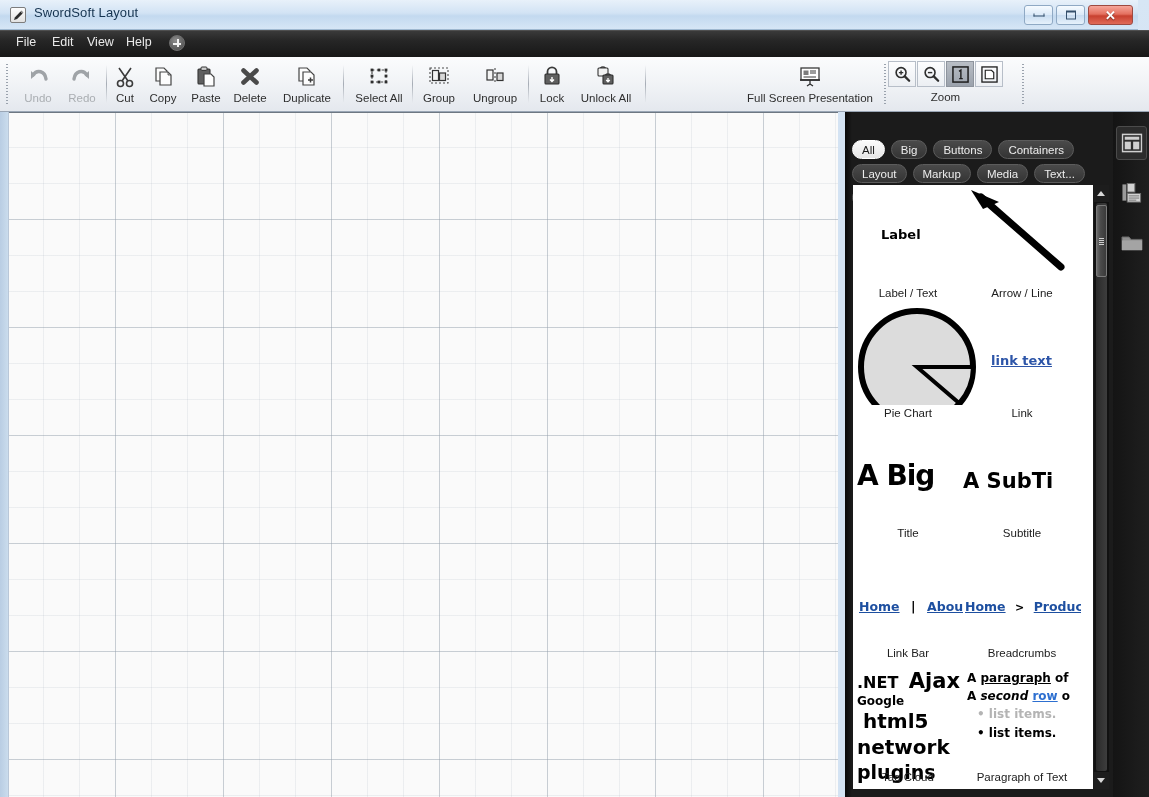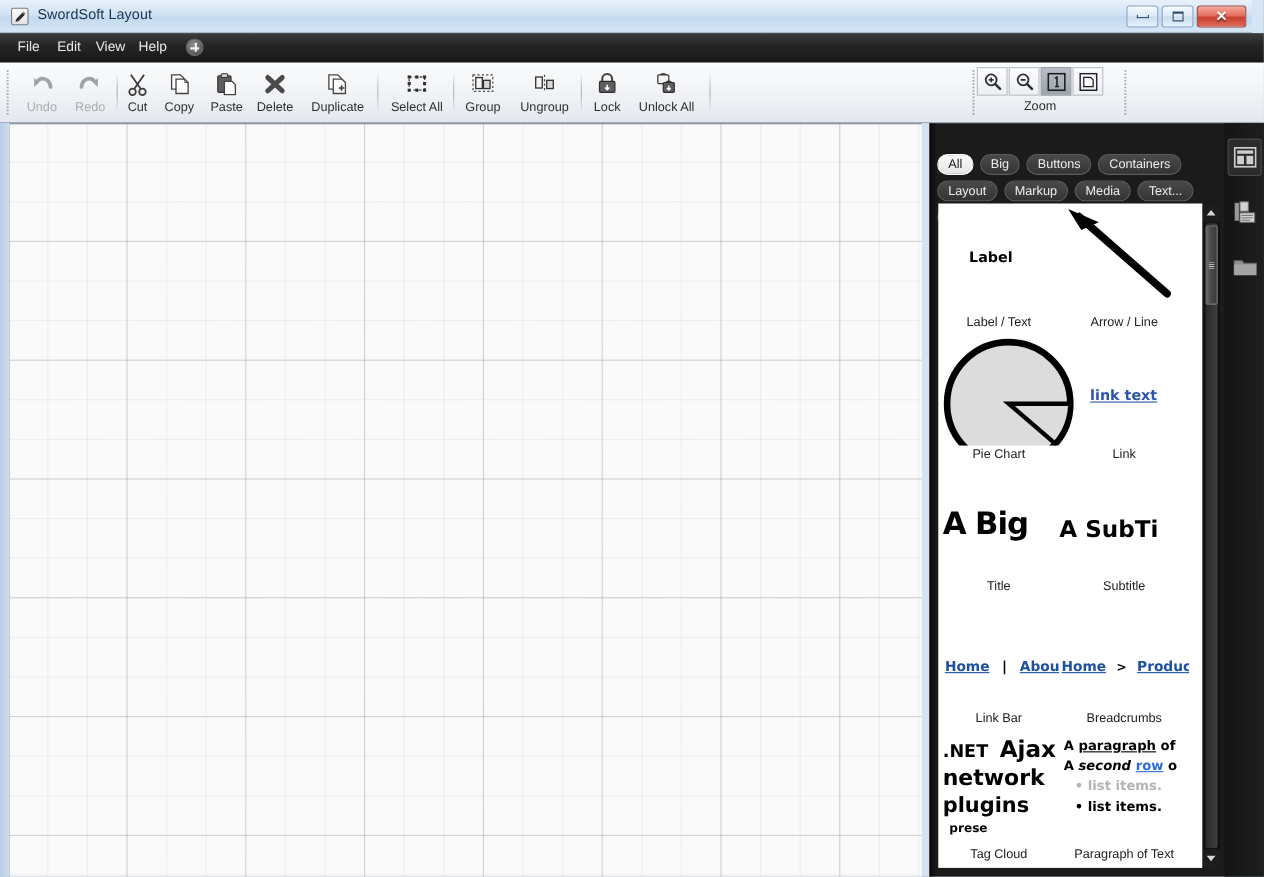--- a/index.html
+++ b/index.html
@@ -345,20 +345,36 @@
           <rect x="10" y="10" width="10" height="9" rx="1" fill="#5f5f5f" stroke="#2e2e2e" stroke-width="1.1"></rect>
           <path d="M15 13 v3 M13.2 15 l1.8 1.8 1.8-1.8" stroke="#fff" stroke-width="1.3" fill="none"></path>
         </svg>
       </div>
       <div class="tblabel">Unlock All</div>
     </div>
 
     <div class="tbsep" style="left:645px"></div>
 
 
+    <div class="tbitem" style="left:731px;width:158px">
+      <div class="tbicon">
+        <svg width="26" height="24" viewBox="0 0 26 24">
+          <rect x="4" y="3" width="18" height="12" fill="#fff" stroke="#3b3b3b" stroke-width="1.3"></rect>
+          <rect x="6.5" y="5.5" width="5" height="4.5" fill="#7c7c7c"></rect>
+          <g stroke="#3b3b3b" stroke-width="1">
+              <path d="M13 6 h6"></path>
+              <path d="M13 8 h6"></path>
+              <path d="M6.5 12 h12.5"></path>
+            </g>
+          <path d="M3 15 h20" stroke="#2e2e2e" stroke-width="1.6"></path>
+          <path d="M13 15 v4 M10 21 l3-2 3 2" stroke="#2e2e2e" stroke-width="1.3" fill="none"></path>
+        </svg>
+      </div>
+      <div class="tblabel">Full Screen Presentation</div>
+    </div>
 
     <div class="dotsep" style="left:884px"></div>
 
     <div class="zoomgroup">
       <div class="zrow">
         <div class="zbtn">
           <svg class="gl" style="position:absolute;left:4px;top:3px" width="19" height="19" viewBox="0 0 20 20">
             <circle cx="8.5" cy="8" r="5.2" fill="none" stroke="#2e2e2e" stroke-width="1.7"></circle>
             <path d="M12.4 12 L17 16.6" stroke="#2e2e2e" stroke-width="2.4" stroke-linecap="round"></path>
             <path d="M6.2 8 h4.6 M8.5 5.7 v4.6" stroke="#2e2e2e" stroke-width="1.5"></path>
@@ -471,20 +487,24 @@
           <span class="navsep" style="margin:0 5px;font-size:11px">&gt;</span>
           <span class="navlink">Produc</span>
         </div>
         <div class="gcaption" style="top:102px">Breadcrumbs</div>
       </div>
 
       <div class="gcell" style="left:0;top:480px;width:110px;height:124px;overflow:hidden">
         <div style="position:absolute;left:4px;top:4px;width:118px">
           <span class="tag" style="font-size:16px">.NET</span>
           <span class="tag" style="font-size:21px;margin-left:6px">Ajax</span>
+          <div style="margin-top:-2px">
+            <span class="tag" style="font-size:12px">Google</span>
+            <span class="tag" style="font-size:20px;margin-left:6px">html5</span>
+          </div>
           <div style="margin-top:2px">
             <span class="tag" style="font-size:20px">network</span>
           </div>
           <div style="margin-top:2px">
             <span class="tag" style="font-size:19px">plugins</span>
             <span class="tag" style="font-size:11px;margin-left:6px">prese</span>
           </div>
         </div>
         <div class="gcaption" style="top:106px">Tag Cloud</div>
       </div>

